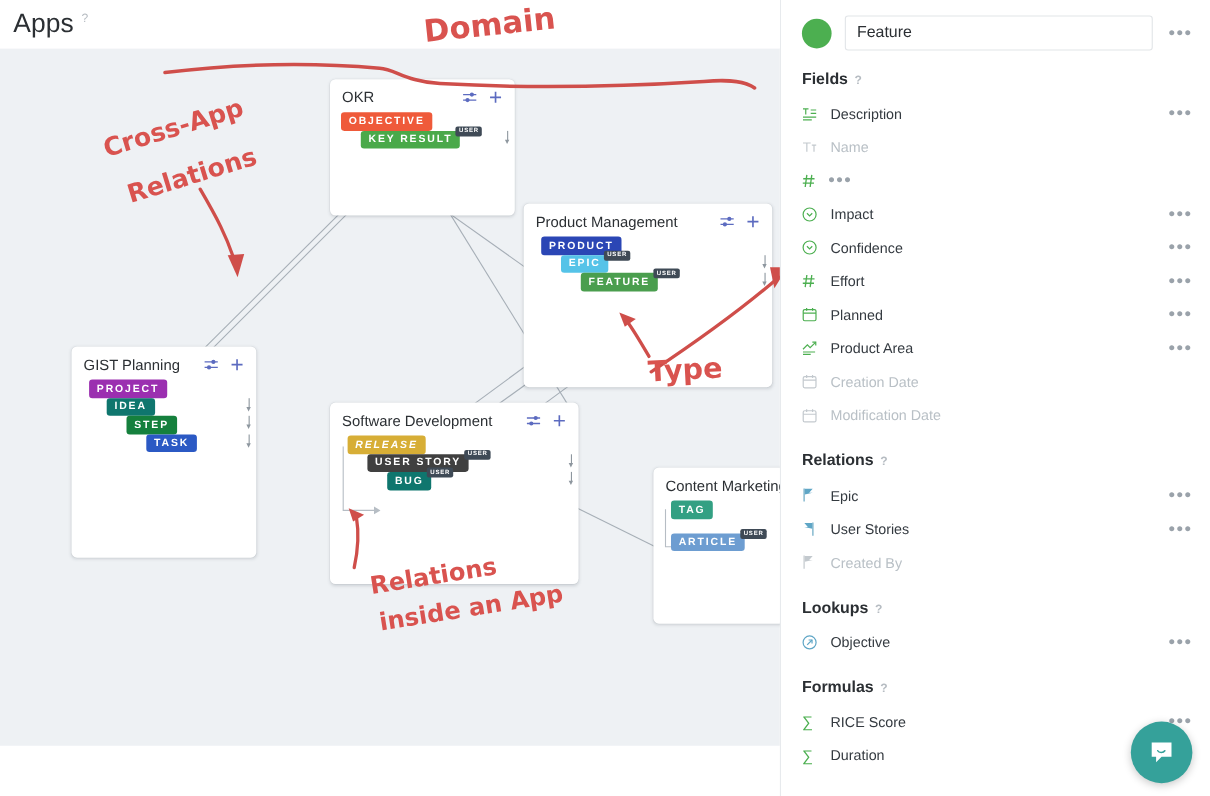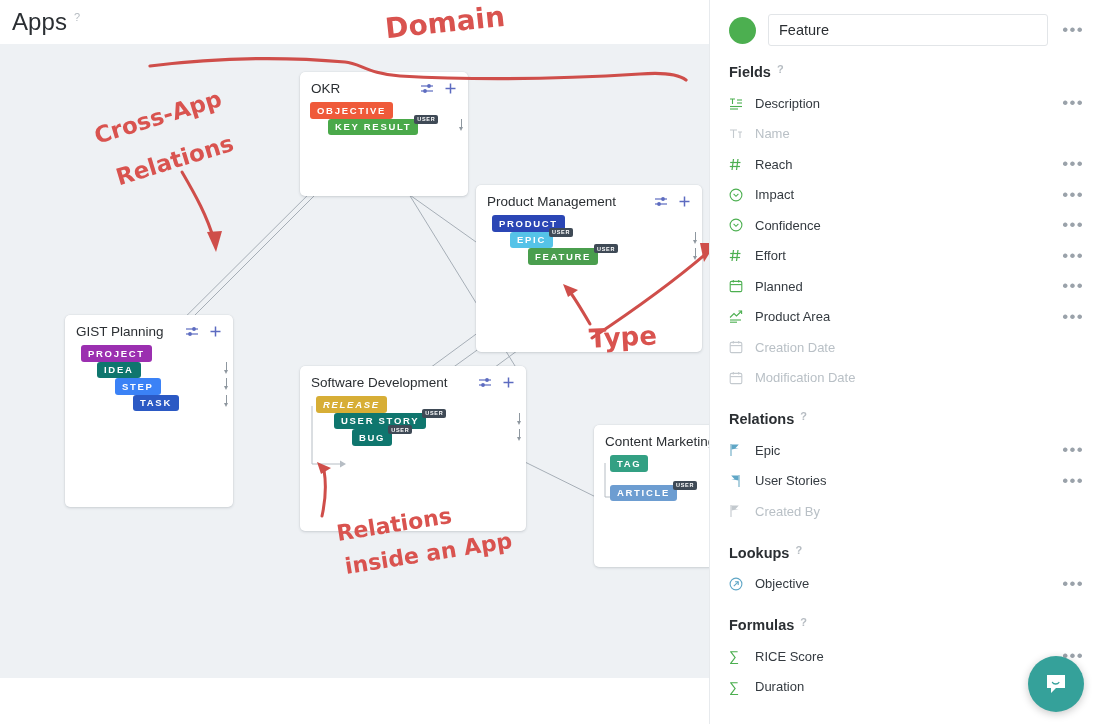--- a/index.html
+++ b/index.html
@@ -105,21 +105,21 @@
     flex: 1 1 auto; height: 32px; border: 1px solid #e2e5e8; border-radius: 3px;
     font-size: 14.5px; color: #2b2f33; padding: 0 10px;
     font-family: "Liberation Sans", sans-serif; background: #fff; outline: none;
   }
   .dots {
     flex: 0 0 auto; color: #9aa2aa; font-size: 17px; letter-spacing: 1.3px;
     line-height: 10px; cursor: pointer; user-select: none;
     padding: 0 2px;
   }
   .section-head {
-    display: flex; align-items: flex-start;
+    display: flex; align-items: flex-end;
     padding: 18px 0 8px 19px; font-size: 14.5px; color: #2b2f33; font-weight: 700;
   }
   .prop-row {
     display: flex; align-items: center; height: 30.5px; padding: 0 14px 0 19px;
     cursor: pointer;
   }
   .prop-icon {
     flex: 0 0 22px; height: 16px; display: flex; align-items: center;
     justify-content: flex-start; line-height: 0;
   }
@@ -269,21 +269,21 @@
         <div class="card-body">
           <div class="ent-row" style="padding-left:6px;">
             <span class="badge" style="background:#9b2fb0;">PROJECT</span>
           </div>
           <div style="padding-left:26px;"><span class="down-arrow"></span></div>
           <div class="ent-row" style="padding-left:22px;">
             <span class="badge" style="background:#0f766e;">IDEA</span>
           </div>
           <div style="padding-left:44px;"><span class="down-arrow"></span></div>
           <div class="ent-row" style="padding-left:40px;">
-            <span class="badge" style="background:#3b82f6;">STEP</span>
+            <span class="badge" style="background:#15803d;">STEP</span>
           </div>
           <div style="padding-left:62px;"><span class="down-arrow"></span></div>
           <div class="ent-row" style="padding-left:58px;">
             <span class="badge" style="background:#2b59c4;">TASK</span>
           </div>
         </div>
       </div>
 
       <div class="app-card" style="left:300px; top:322px; width:226px; height:165px;">
         <div class="card-head">
@@ -313,21 +313,21 @@
 
           <svg style="position:absolute; left:6px; top:8px; width:40px; height:72px;" viewBox="0 0 40 72">
             <path d="M6 4 V62 H34" stroke="#b6bdc4" stroke-width="1" fill="none"></path>
             <polygon points="34,58.5 40,62 34,65.5" fill="#b6bdc4"></polygon>
           </svg>
           <div class="ent-row" style="padding-left:8px;">
             <span class="badge" style="background:#d7ae36;font-style:italic;">RELEASE</span>
           </div>
           <div style="padding-left:30px;"><span class="down-arrow"></span></div>
           <div class="ent-row" style="padding-left:26px;">
-            <span class="badge" style="background:#0f766e;">USER STORY</span>
+            <span class="badge" style="background:#404040;">USER STORY</span>
             <span class="usertag">USER</span>
           </div>
           <div style="padding-left:48px;"><span class="down-arrow"></span></div>
           <div class="ent-row" style="padding-left:44px;">
             <span class="badge" style="background:#0f766e;">BUG</span>
             <span class="usertag">USER</span>
           </div>
         </div>
       </div>
 
@@ -432,21 +432,20 @@
       <span class="prop-icon">
         <svg width="13" height="13" viewBox="0 0 13 13">
             <g stroke="#4caf50" stroke-width="1.2" fill="none">
           <line x1="4.5" y1="1" x2="3" y2="12"></line>
               <line x1="9" y1="1" x2="7.5" y2="12"></line>
           <line x1="1.2" y1="4.5" x2="11.5" y2="4.5"></line>
               <line x1="0.8" y1="8.5" x2="11" y2="8.5"></line>
             </g>
           </svg>
       </span>
-      <span class="prop-label">Reach</span>
       <span class="dots">•••</span>
     </div>
 
     <div class="prop-row">
       <span class="prop-icon">
         <svg width="14" height="14" viewBox="0 0 14 14">
             <circle cx="7" cy="7" r="5.9" stroke="#4caf50" stroke-width="1.1" fill="none"></circle>
           <path d="M4.6 5.9L7 8.3l2.4-2.4" stroke="#4caf50" stroke-width="1.1" fill="none"></path>
           </svg>
       </span>

